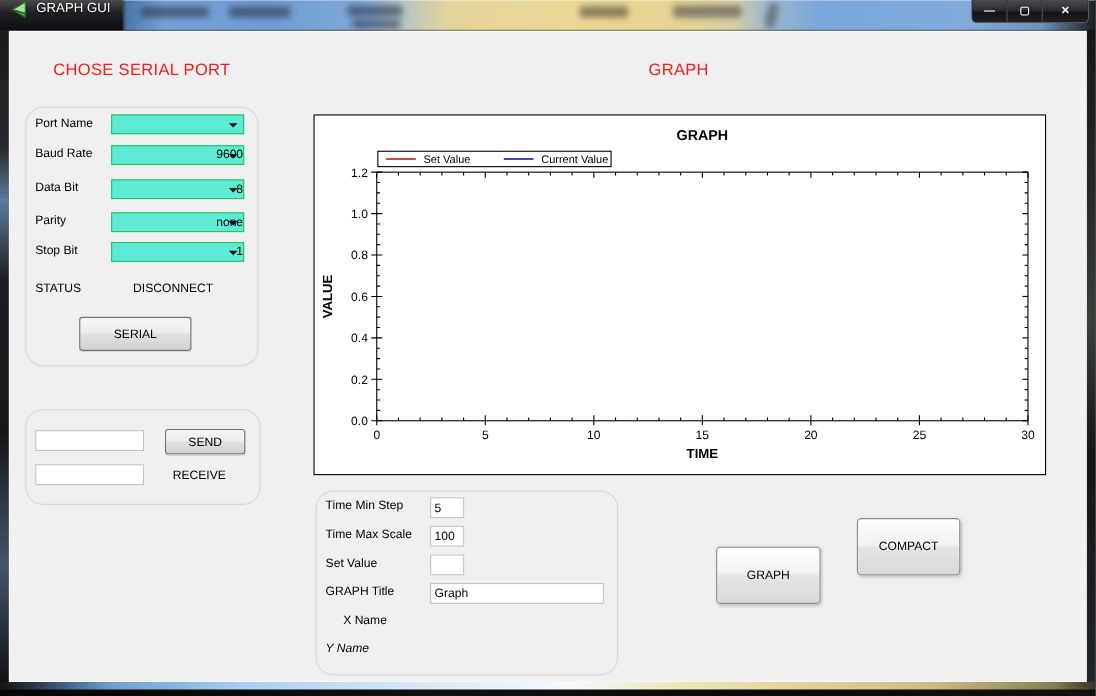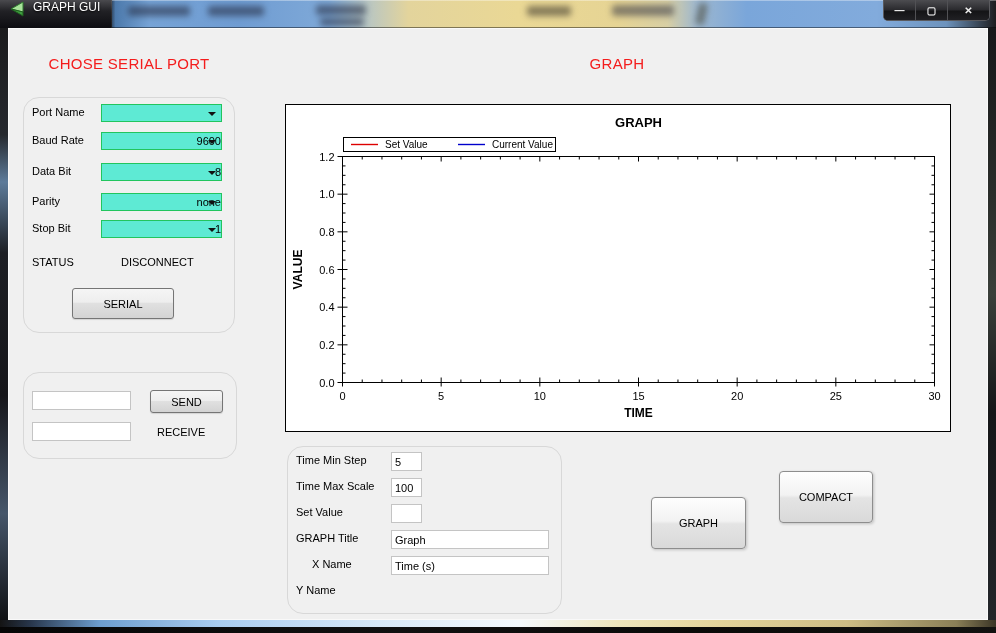--- a/index.html
+++ b/index.html
@@ -284,21 +284,20 @@
     <div class="gbox" style="left:279px;top:418px;width:273px;height:166px;">
       <span class="lbl" style="left:8px;top:7px;">Time Min Step</span>
       <input class="tinput" style="left: 103px; top: 5px; width: 31px; height: 19px;" value="5">
       <span class="lbl" style="left:8px;top:33px;">Time Max Scale</span>
       <input class="tinput" style="left: 103px; top: 31px; width: 31px; height: 19px;" value="100">
       <span class="lbl" style="left:8px;top:59px;">Set Value</span>
       <input class="tinput" style="left: 103px; top: 57px; width: 31px; height: 19px;" value="">
       <span class="lbl" style="left:8px;top:85px;">GRAPH Title</span>
       <input class="tinput" style="left: 103px; top: 83px; width: 158px; height: 19px;" value="Graph">
       <span class="lbl" style="left:8px;top:111px;margin-left:16px;">X Name</span>
-      <input class="tinput" style="left: 103px; top: 109px; width: 158px; height: 19px;" value="Time (s)">
-      <span class="lbl" style="left:8px;top:137px;">Y Name</span>
+      <span class="lbl" style="left:8px;top:137px;font-style:italic;">Y Name</span>
     </div>
 
     <div class="btn big" style="left:643px;top:469px;width:93px;height:50px;">GRAPH</div>
     <div class="btn big" style="left:771px;top:443px;width:92px;height:50px;">COMPACT</div>
 
   </div>
 </div>
 
 </body></html>

